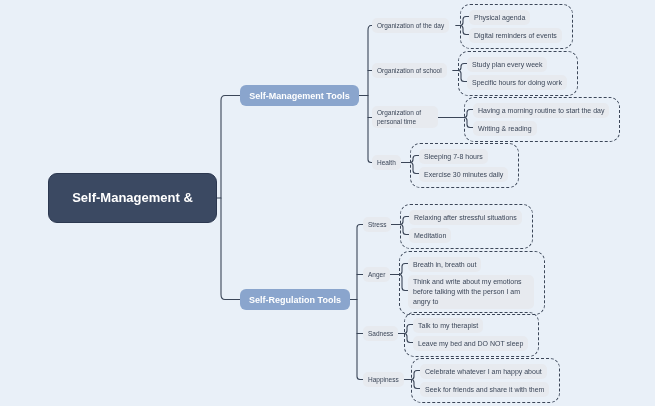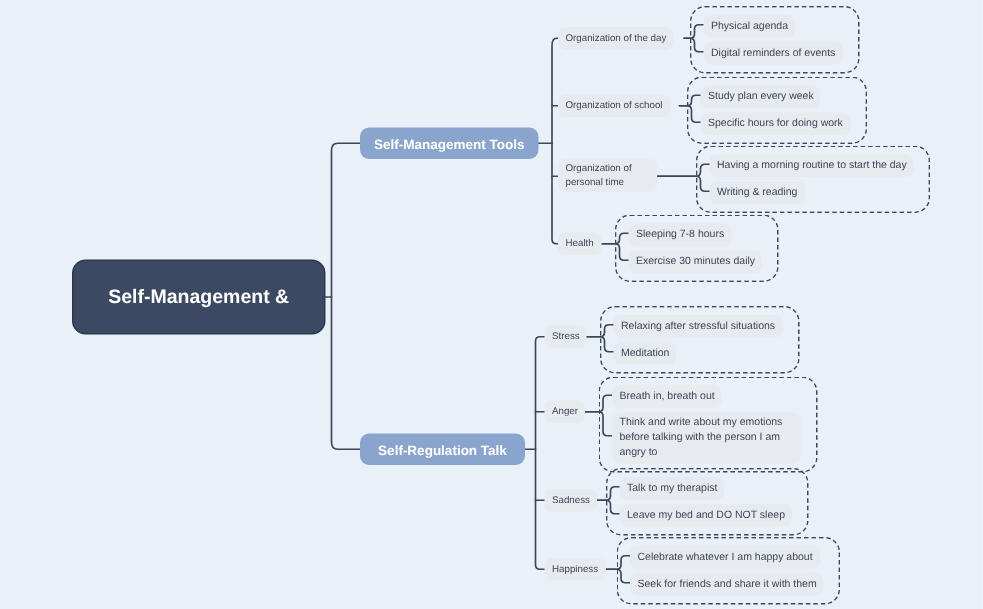--- a/index.html
+++ b/index.html
@@ -105,21 +105,21 @@
 
     <path d="M401,379.5 L411,379.5 Q414,379.5 414,376.5 L414,373.5 Q414,370.5 417,370.5 L420,370.5"></path>
     <path d="M401,379.5 L411,379.5 Q414,379.5 414,382.5 L414,385.5 Q414,388.5 417,388.5 L420,388.5"></path>
   </svg>
 
   <div class="root-node">
     <span>Self-Management &amp;</span>
   </div>
 
   <div class="branch-node branch-management">Self-Management Tools</div>
-  <div class="branch-node branch-regulation">Self-Regulation Talk</div>
+  <div class="branch-node branch-regulation">Self-Regulation Tools</div>
 
   <div class="topic t-day">Organization of the day</div>
   <div class="topic t-school">Organization of school</div>
   <div class="topic wrap t-personal">Organization of personal time</div>
   <div class="topic t-health">Health</div>
 
   <div class="topic t-stress">Stress</div>
   <div class="topic t-anger">Anger</div>
   <div class="topic t-sadness">Sadness</div>
   <div class="topic t-happiness">Happiness</div>

